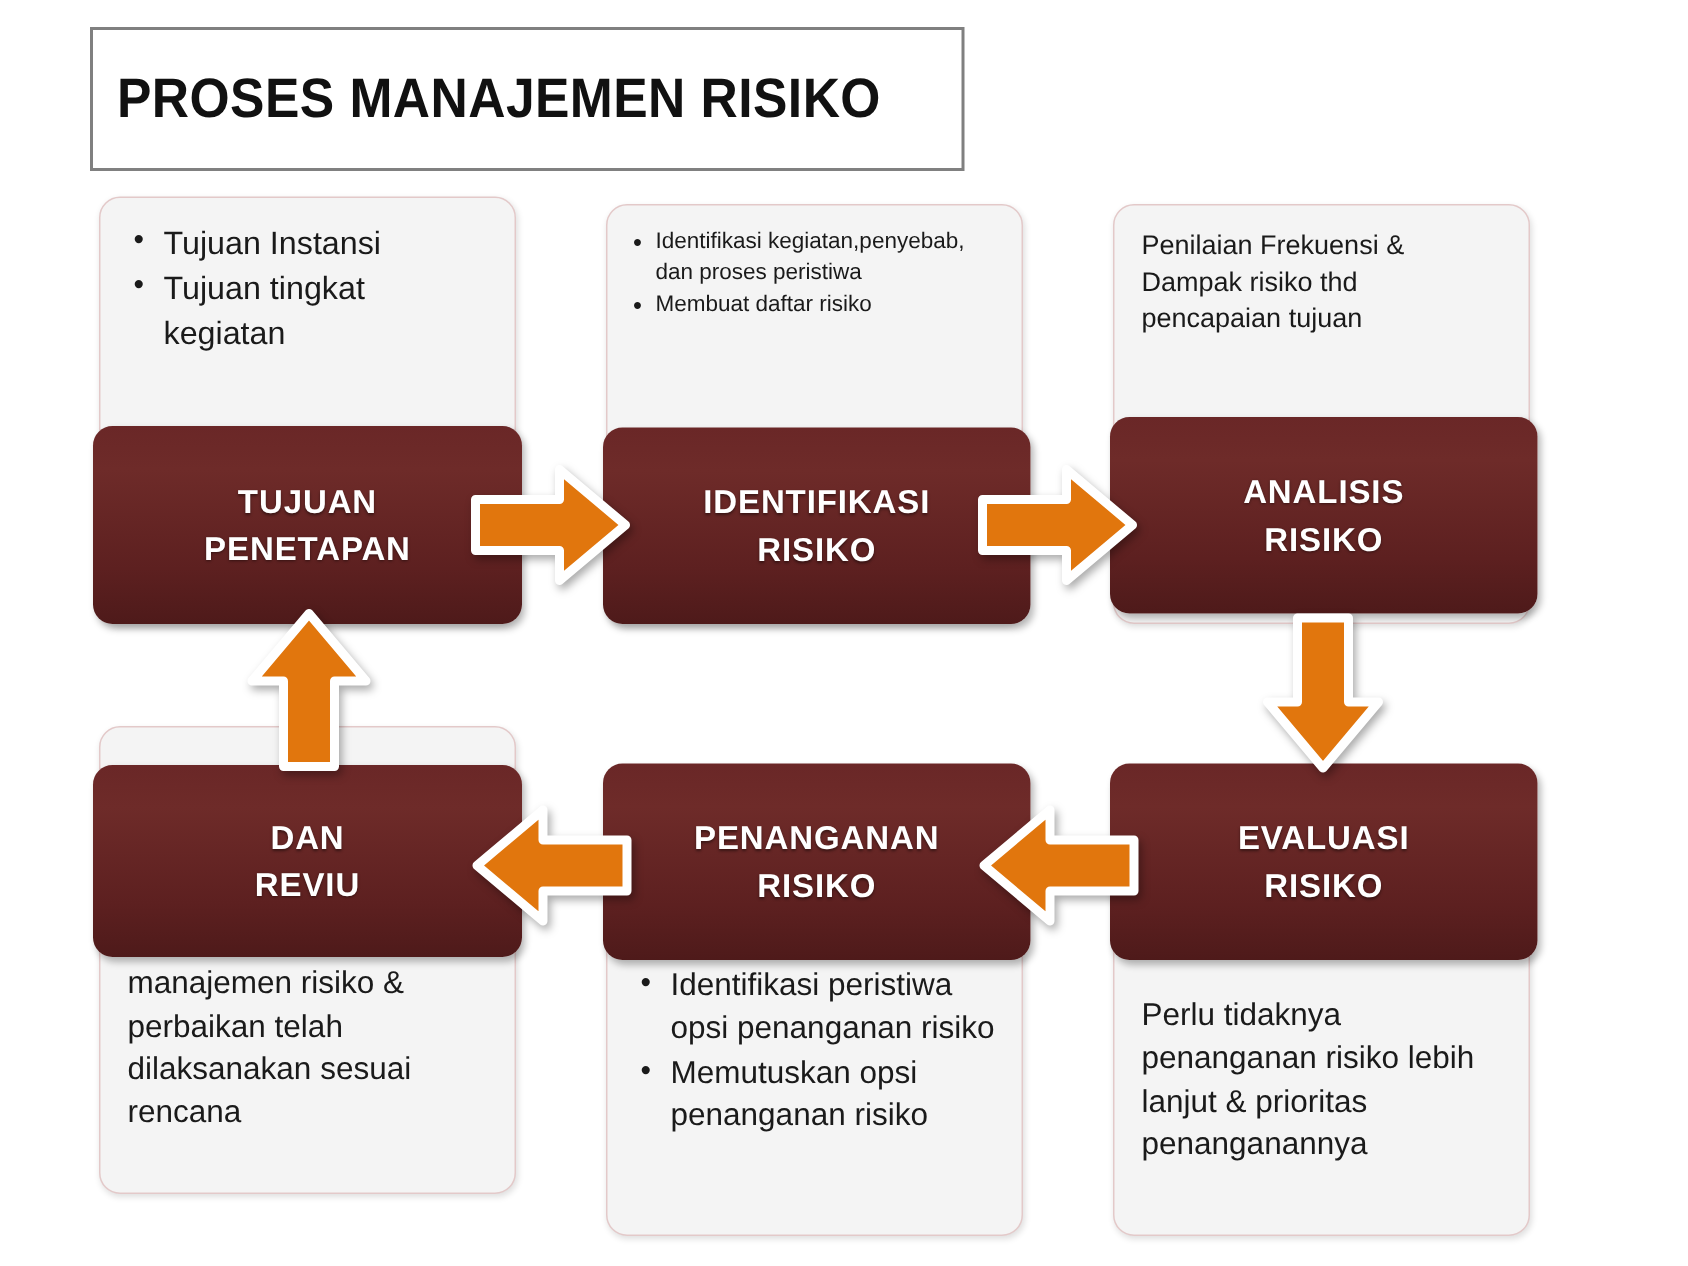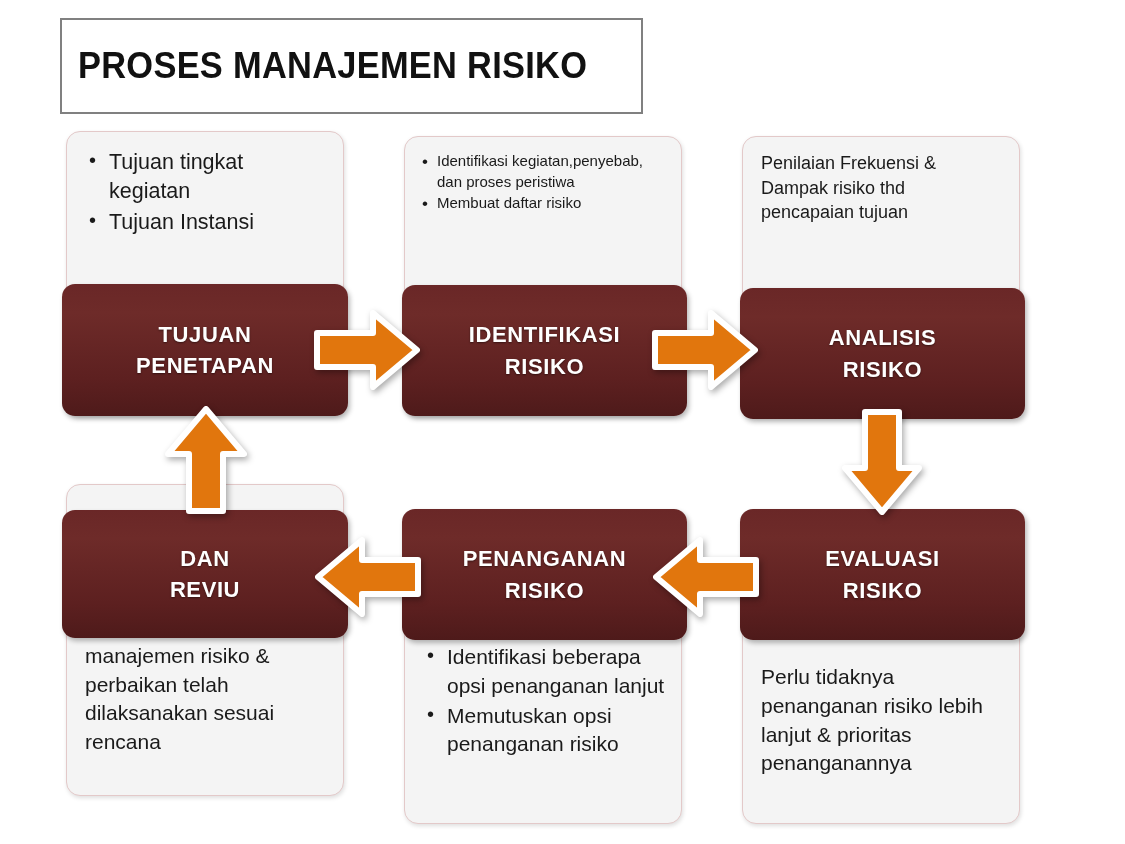--- a/index.html
+++ b/index.html
@@ -122,22 +122,22 @@
 <body>
 
 <div class="title-box">
   <span class="title-text">PROSES MANAJEMEN RISIKO</span>
 </div>
 
 <div class="card" style="left:66px; top:131px; width:278px; height:285px;">
   <div class="card-body top" style="top:0; height:285px;">
     <div class="body-inner">
       <ul class="blist">
+        <li>Tujuan Instansi</li>
         <li>Tujuan tingkat kegiatan</li>
-        <li>Tujuan Instansi</li>
       </ul>
     </div>
   </div>
 </div>
 <div class="band" style="left:62px; top:284px; width:286px; height:132px;">
   <div class="band-text">
     <div>TUJUAN</div>
     <div>PENETAPAN</div>
   </div>
 </div>
@@ -159,21 +159,21 @@
   </div>
 </div>
 
 <div class="card" style="left:742px; top:136px; width:278px; height:280px;">
   <div class="card-body top" style="top:0; height:280px;">
     <div class="body-inner plain" style="font-size:18px; padding-top:14px;">
       <p class="plain-line">Penilaian Frekuensi &amp; Dampak risiko thd pencapaian tujuan</p>
     </div>
   </div>
 </div>
-<div class="band" style="left:740px; top:288px; width:285px; height:131px;text-align:center;">
+<div class="band" style="left:740px; top:278px; width:285px; height:131px;text-align:center;">
   <div class="band-text">
     <div>ANALISIS</div>
     <div>RISIKO</div>
   </div>
 </div>
 
 <div class="card" style="left:66px; top:484px; width:278px; height:312px;">
   <div class="card-body bottom" style="top:0; height:312px;">
     <div class="body-inner plain" style="padding-top:128px; font-size:21px;">
       <p class="plain-line">Memastikan bahwa manajemen risiko &amp; perbaikan telah dilaksanakan sesuai rencana</p>
@@ -184,21 +184,21 @@
   <div class="band-text">
     <div>DAN</div>
     <div>REVIU</div>
   </div>
 </div>
 
 <div class="card" style="left:404px; top:512px; width:278px; height:312px;">
   <div class="card-body bottom" style="top:0; height:312px;">
     <div class="body-inner" style="padding-top:130px; font-size:21px;">
       <ul class="blist">
-        <li>Identifikasi beberapa opsi penanganan lanjut</li>
+        <li>Identifikasi peristiwa opsi penanganan risiko</li>
         <li>Memutuskan opsi penanganan risiko</li>
       </ul>
     </div>
   </div>
 </div>
 <div class="band" style="left:402px; top:509px; width:285px; height:131px;">
   <div class="band-text">
     <div>PENANGANAN</div>
     <div>RISIKO</div>
   </div>

